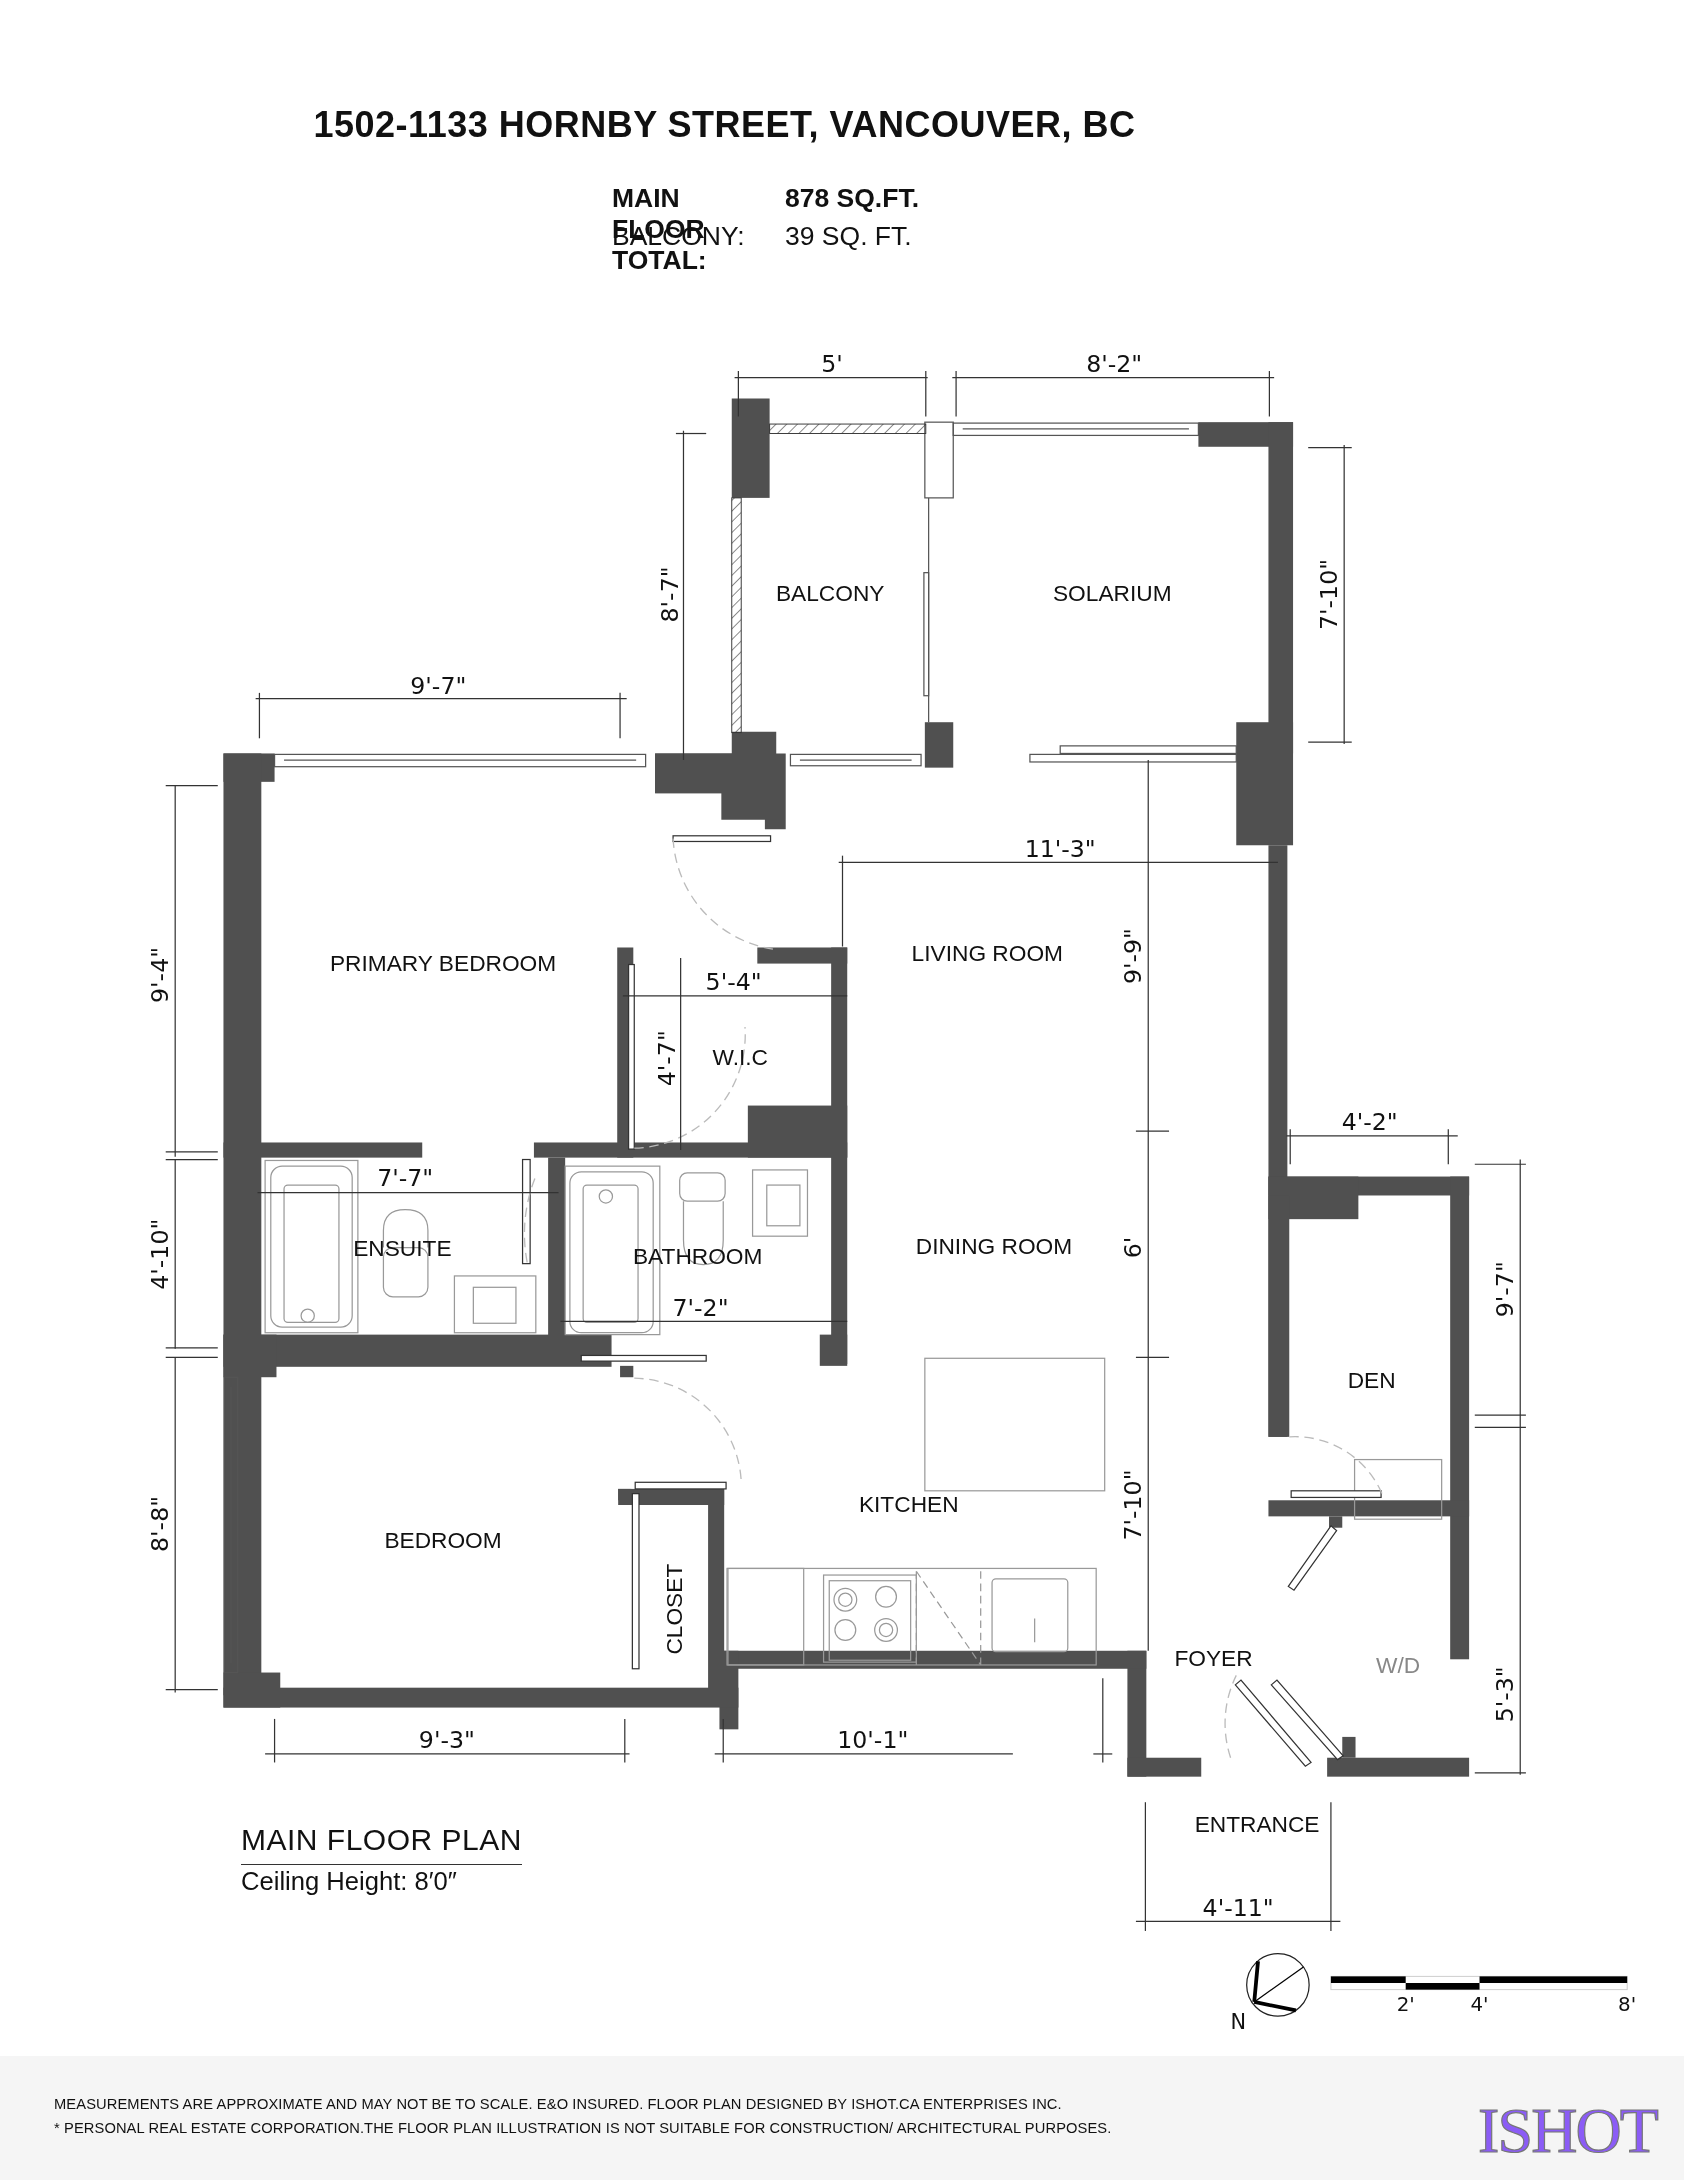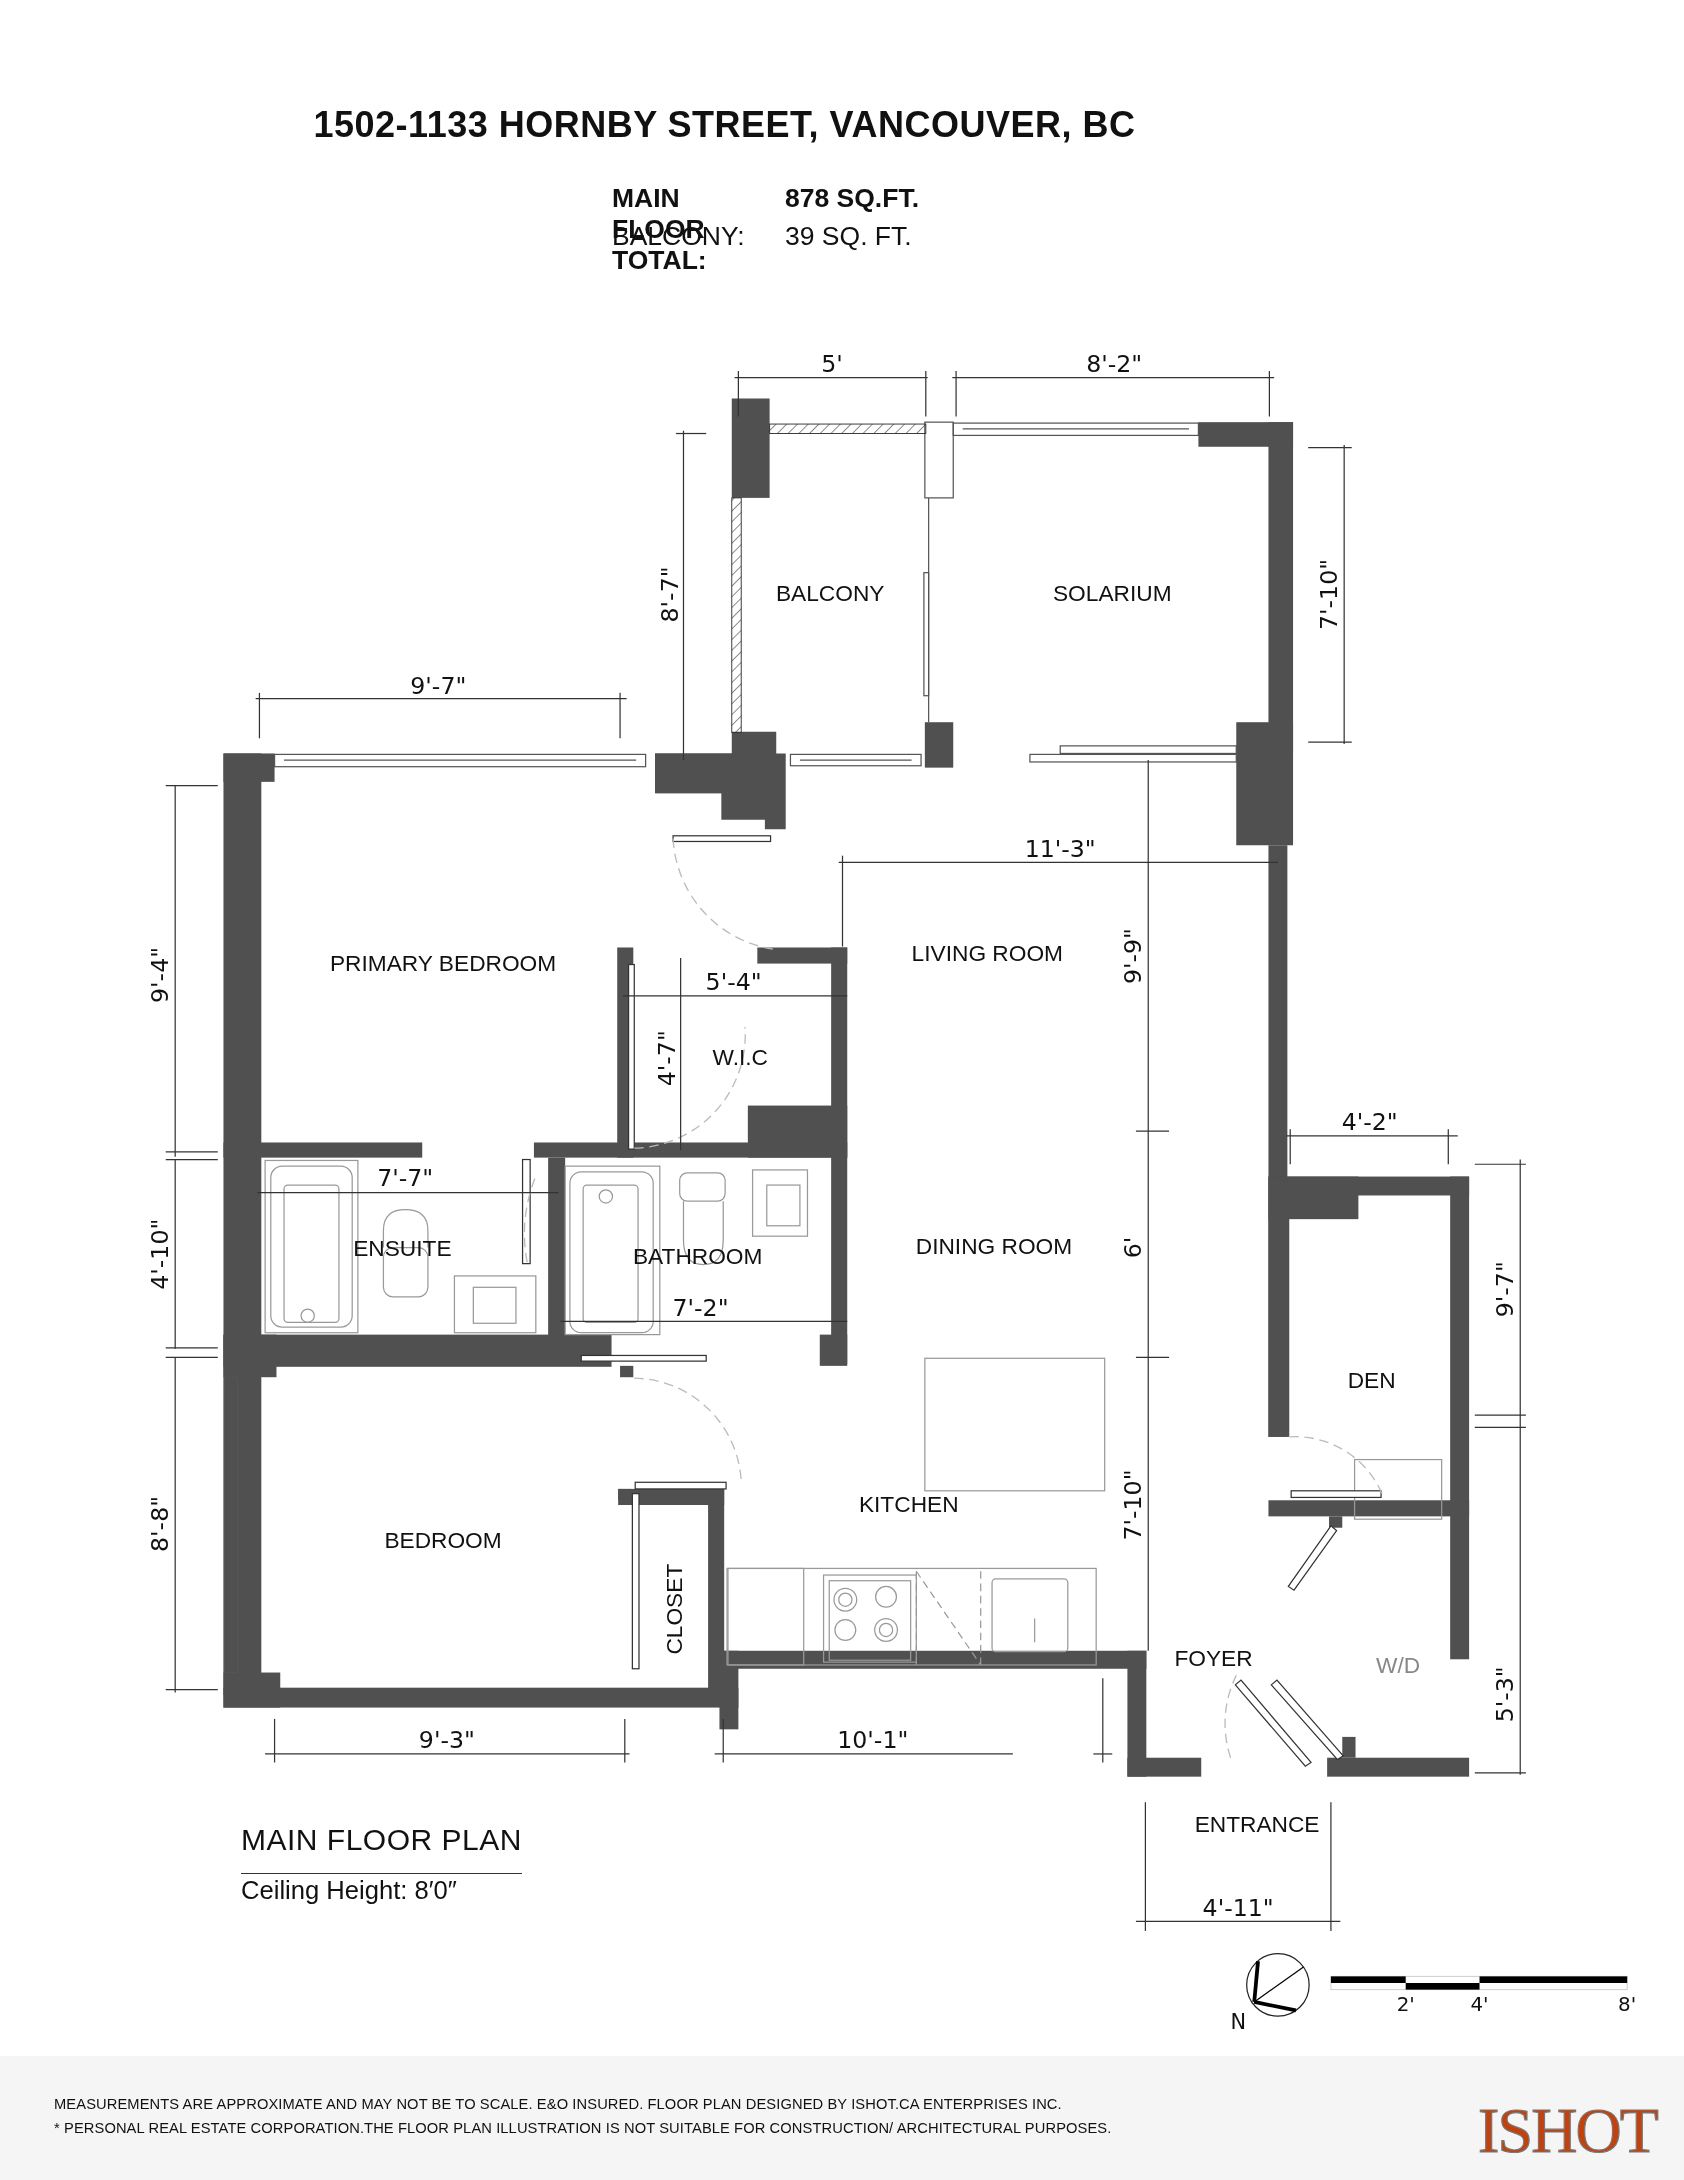--- a/index.html
+++ b/index.html
@@ -6,25 +6,25 @@
   body { width: 1685px; height: 2180px; position: relative; overflow: hidden; font-family: "Liberation Sans", sans-serif; color: #111; }
   .title { position: absolute; left: 0; width: 1449px; top: 104px; text-align: center; font-size: 36px; font-weight: bold; letter-spacing: 0.5px; }
   .area-row { position: absolute; font-size: 26.5px; }
   .area-label { position: absolute; left: 604px; margin-left: 8px; }
   .area-value { position: absolute; text-align: left; width: 284px; left: 785px; }
   .bold { font-weight: bold; }
   svg.plan { position: absolute; left: 0; top: 0; }
   .room-label { font-family: "Liberation Sans", sans-serif; font-size: 24px; fill: #111; }
   .dim-label { font-family: "DejaVu Sans", sans-serif; font-size: 25px; fill: #111; }
   .plan-caption { position: absolute; left: 241px; top: 1823px; }
-  .plan-caption .h { font-size: 30px; letter-spacing: 0.5px; border-bottom: 1.9px solid #333; padding-bottom: 16px; }
+  .plan-caption .h { font-size: 30px; letter-spacing: 0.5px; border-bottom: 1.9px solid #333; padding-bottom: 7px; }
   .plan-caption .s { font-size: 25.6px; margin-top: 1.9px; }
   .footer { position: absolute; left: 0; top: 2056px; width: 1685px; height: 124px; background: #f5f5f5; }
   .footer .lines { position: absolute; left: 54px; top: 36px; font-size: 14.7px; line-height: 24px; letter-spacing: 0.1px; }
-  .footer .logo { position: absolute; right: 28px; top: 38px; font-family: "Liberation Serif", serif; font-size: 64px; color: #c2410c; -webkit-text-stroke: 1.2px #777; letter-spacing: -1.9px; }
+  .footer .logo { position: absolute; right: 28px; top: 38px; font-family: "Liberation Serif", serif; font-size: 64px; color: #8b5cf6; -webkit-text-stroke: 1.2px #777; letter-spacing: -1.9px; }
 </style>
 </head>
 <body>
 
 <div class="title">1502-1133 HORNBY STREET, VANCOUVER, BC</div>
 
 <div class="area-row bold" style="top:183px;">
   <span class="area-label">MAIN FLOOR TOTAL:</span>
   <span class="area-value">878 SQ.FT.</span>
 </div>

